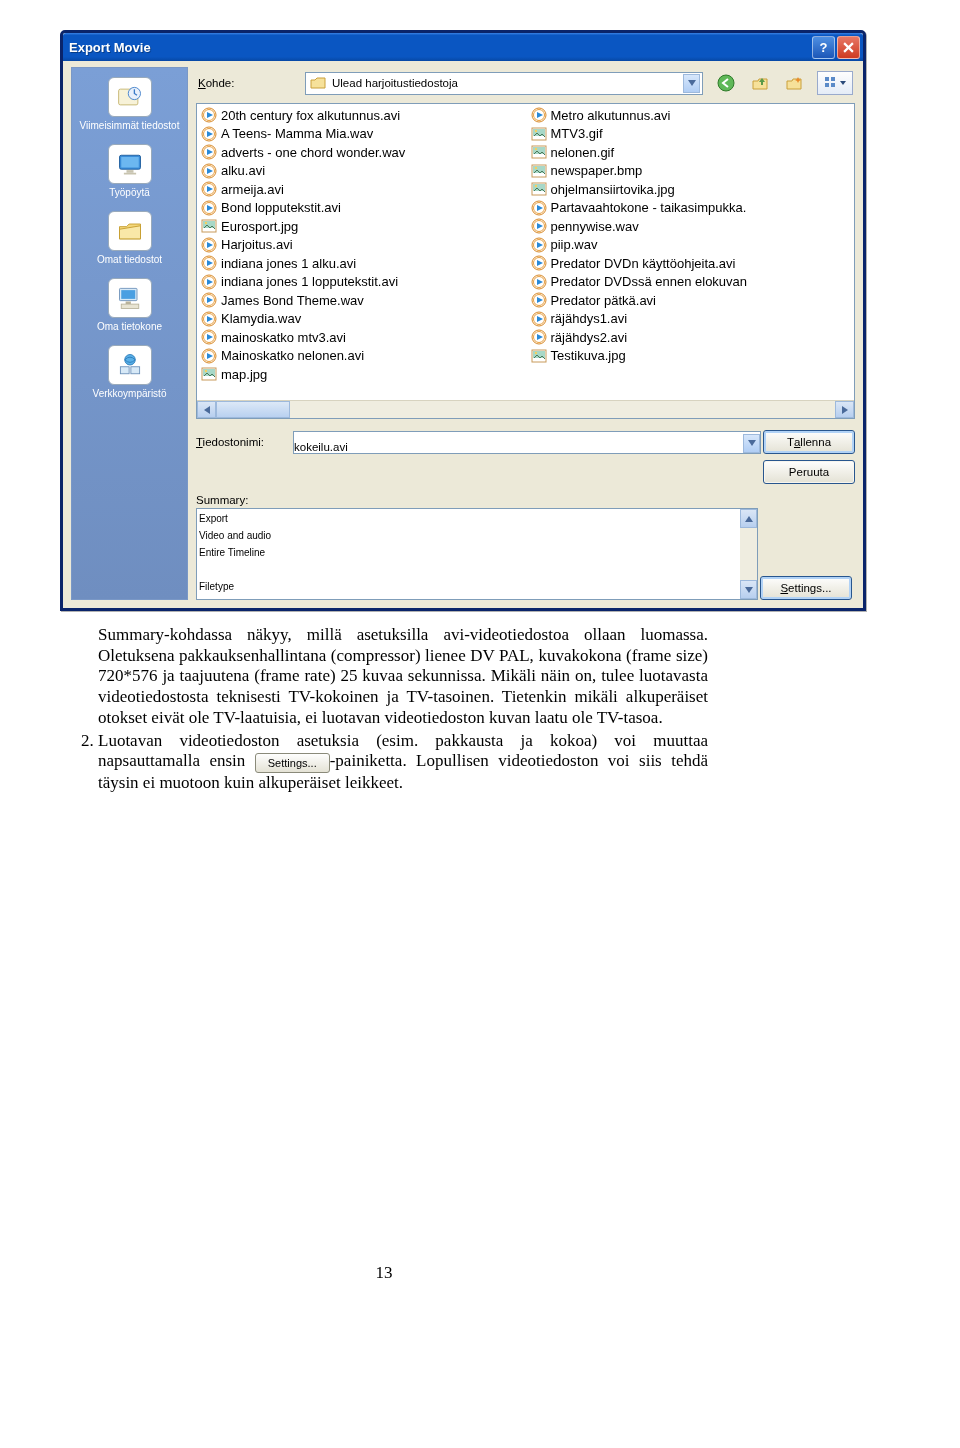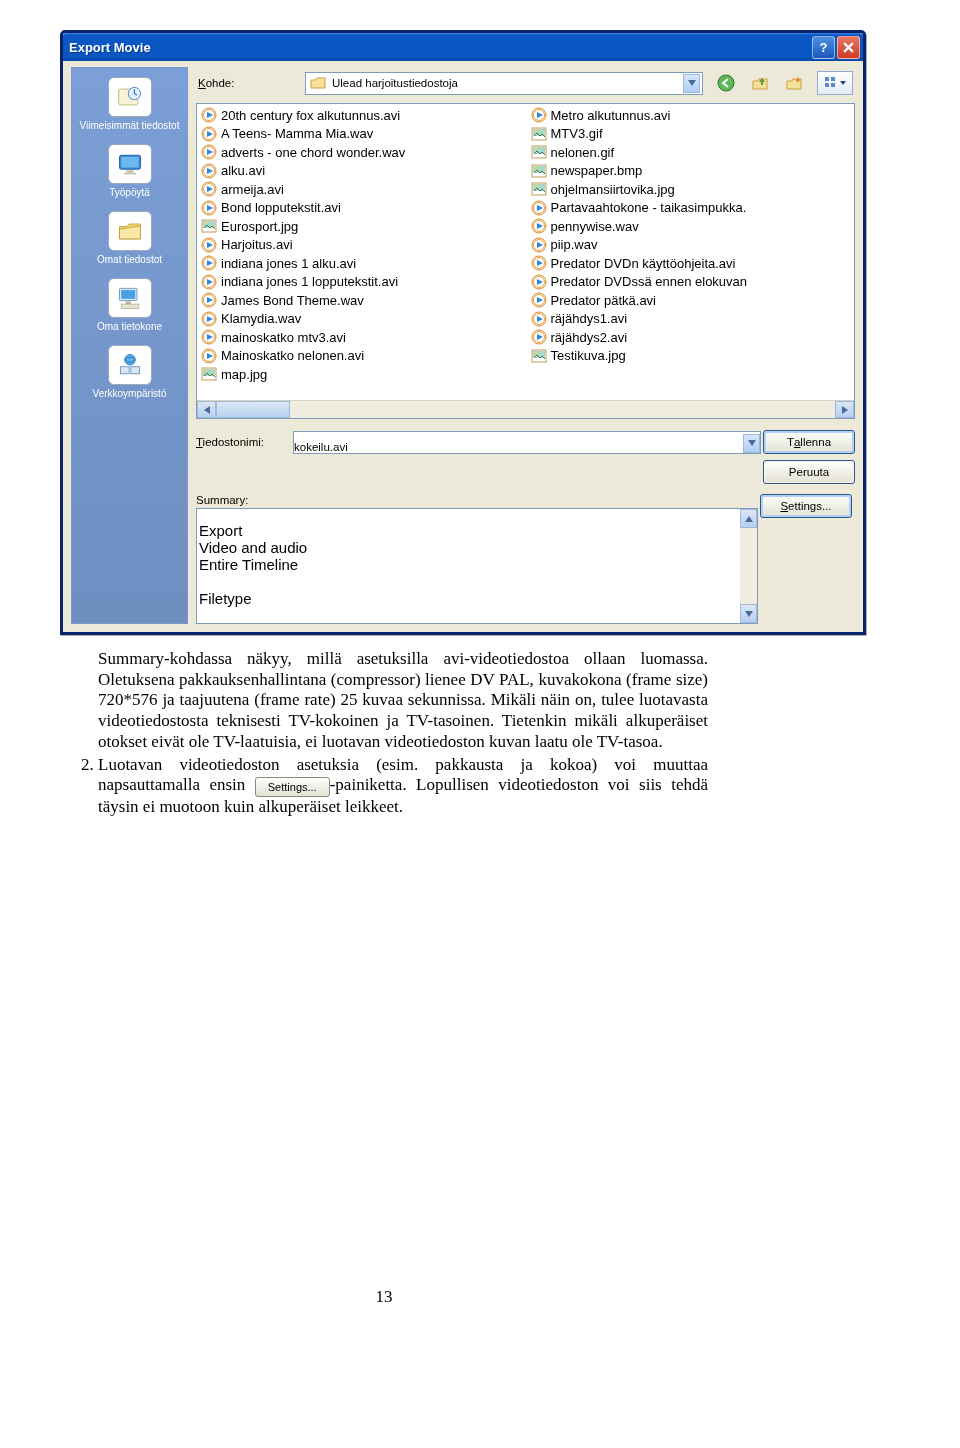--- a/index.html
+++ b/index.html
@@ -192,40 +192,40 @@
     font-size: 11.5px;
     text-align: center;
     display: flex; align-items: center; justify-content: center;
     cursor: pointer;
     box-shadow: inset 0 0 0 1px #f7f5ee;
   }
   .xp-btn.defaultbtn { box-shadow: inset 0 0 0 2px #b1d2f6, inset 0 0 0 1px #f7f5ee; }
   .summary-box {
     background: #fff; border: 1px solid #7f9db9;
     height: 88px;
-    font-size: 15px;
+    font-size: 10px;
     line-height: 17px;
-    padding: 13px 2px;
+    padding: 1px 2px;
     position: relative;
   }
   .vscroll {
     position: absolute; top: 0; right: 0; bottom: 0; width: 17px;
     background: #f1efe2;
     display: flex; flex-direction: column;
   }
   .vscroll .scroll-btn {
     height: 17px;
     background: linear-gradient(to bottom,#dae6f6,#b7cfef);
     border: 1px solid #9db9dc;
     display: flex; align-items: center; justify-content: center;
     cursor: pointer;
   }
   .vscroll .track { flex: 1; background: #efede0; }
   .right-col { width: 95px; display: flex; flex-direction: column; gap: 6px; }
-  .form-row.settings { align-items: flex-start; }
+  .form-row.settings { align-items: flex-end; }
 
   
   .doc-text {
     font-size: 17px;
     line-height: 1.22;
     text-align: justify;
     color: #000;
     margin-top: 6px;
   }
   .doc-text ol { margin: 0; padding-left: 38px; }

